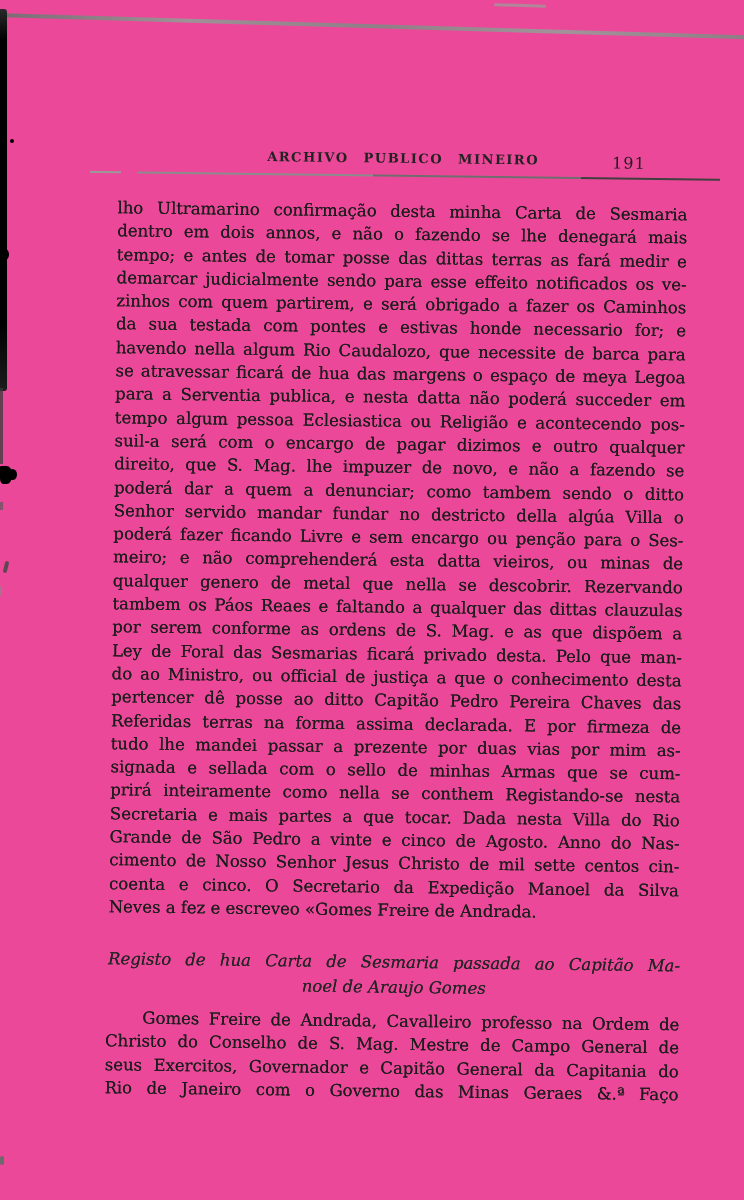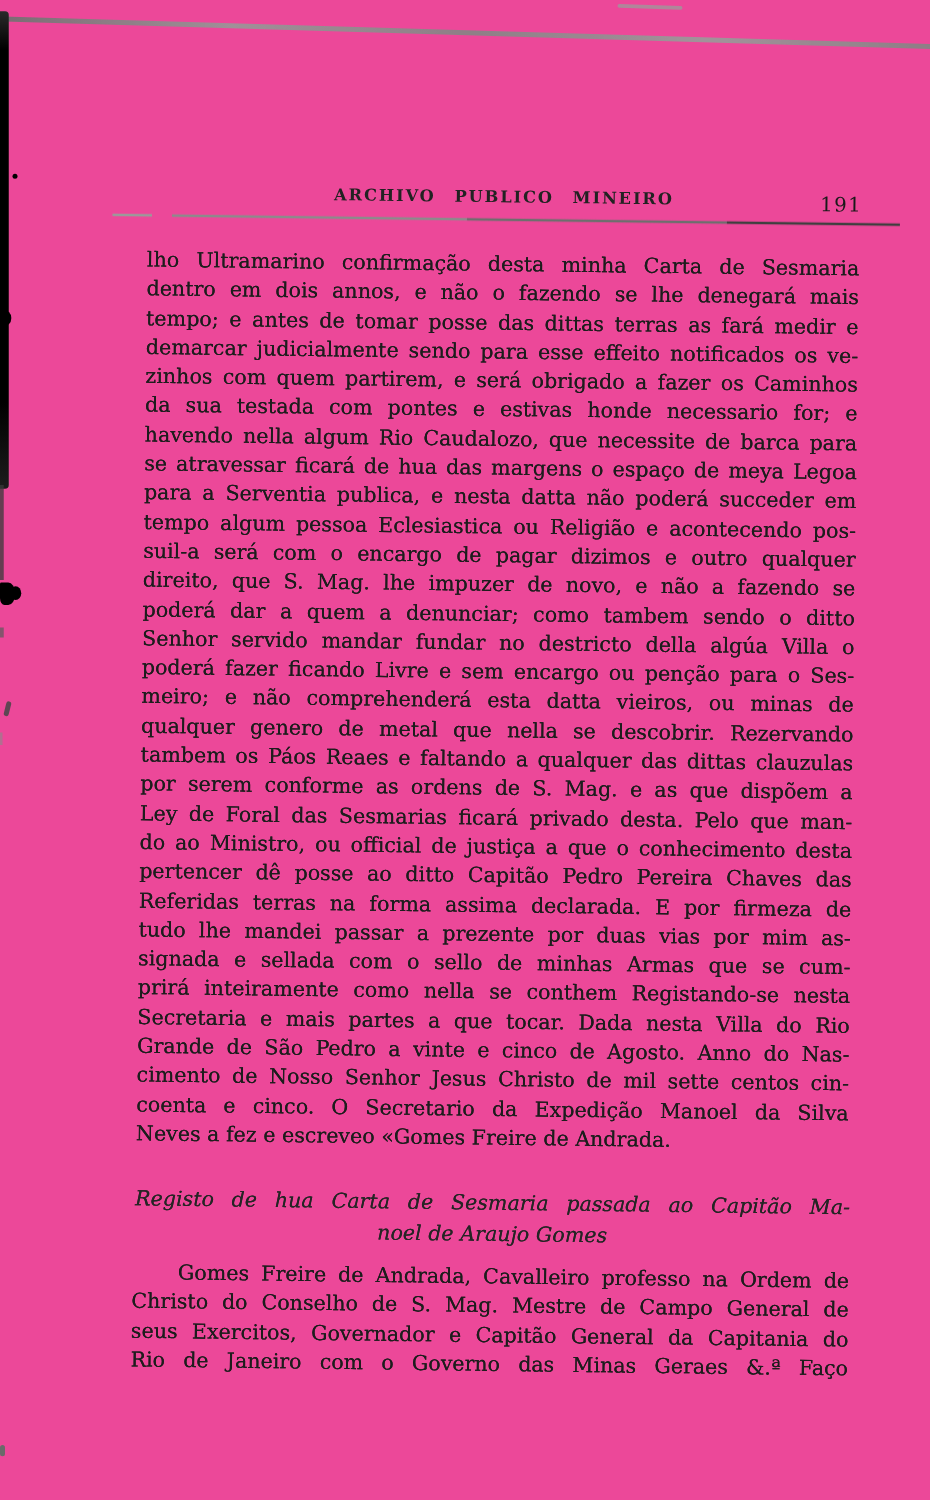--- a/index.html
+++ b/index.html
@@ -8,21 +8,21 @@
     background:#ec4899; overflow:hidden;
     font-family:"DejaVu Serif", serif; color:#1d1d1d;
   }
   .scan { position:absolute; inset:0; transform:rotate(0.72deg); transform-origin:100px 170px; }
 
   .header-title {
     position:absolute; left:118px; top:147px; width:570px;
     text-align:center; font-size:13px; font-weight:bold;
     letter-spacing:1.5px; word-spacing:9px; color:#222;
   }
-  .page-number { position:absolute; left:656px; top:147px; font-size:16px; letter-spacing:1px; color:#1a1a1a; }
+  .page-number { position:absolute; left:612px; top:147px; font-size:16px; letter-spacing:1px; color:#1a1a1a; }
   .header-rule {
     position:absolute; left:90px; top:171px; width:630px; height:2px;
     background:linear-gradient(to right,#9a9a9a 0 5%,rgba(255,255,255,0) 5% 7.5%,#8b8b8b 7.5% 45%,#6e6e6e 45% 78%,#3f3f3f 78% 100%);
     filter:blur(0.3px);
   }
 
   .para, .heading { position:absolute; font-size:16.5px; }
   .line { text-align:justify; text-align-last:justify; white-space:normal; text-shadow:0 0 0.4px currentColor; }
 
   .para1 { left:118px; top:196px; width:570px; line-height:23.3px; }

